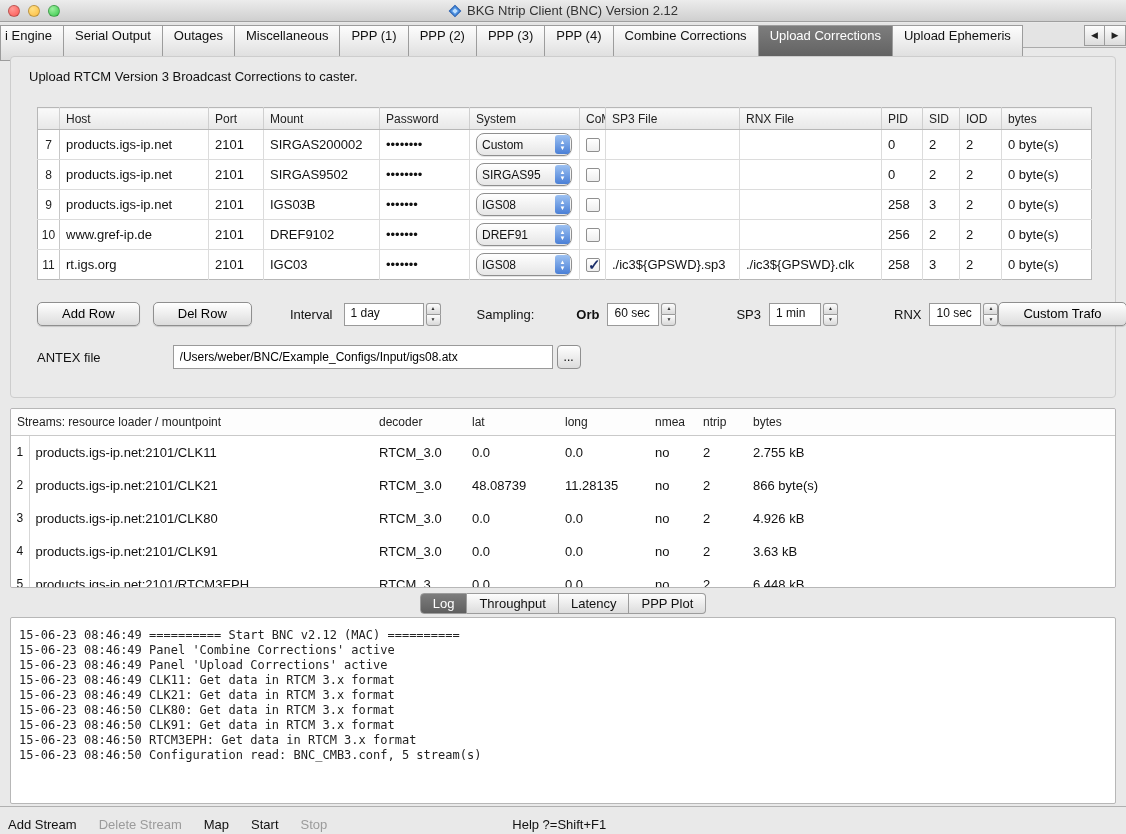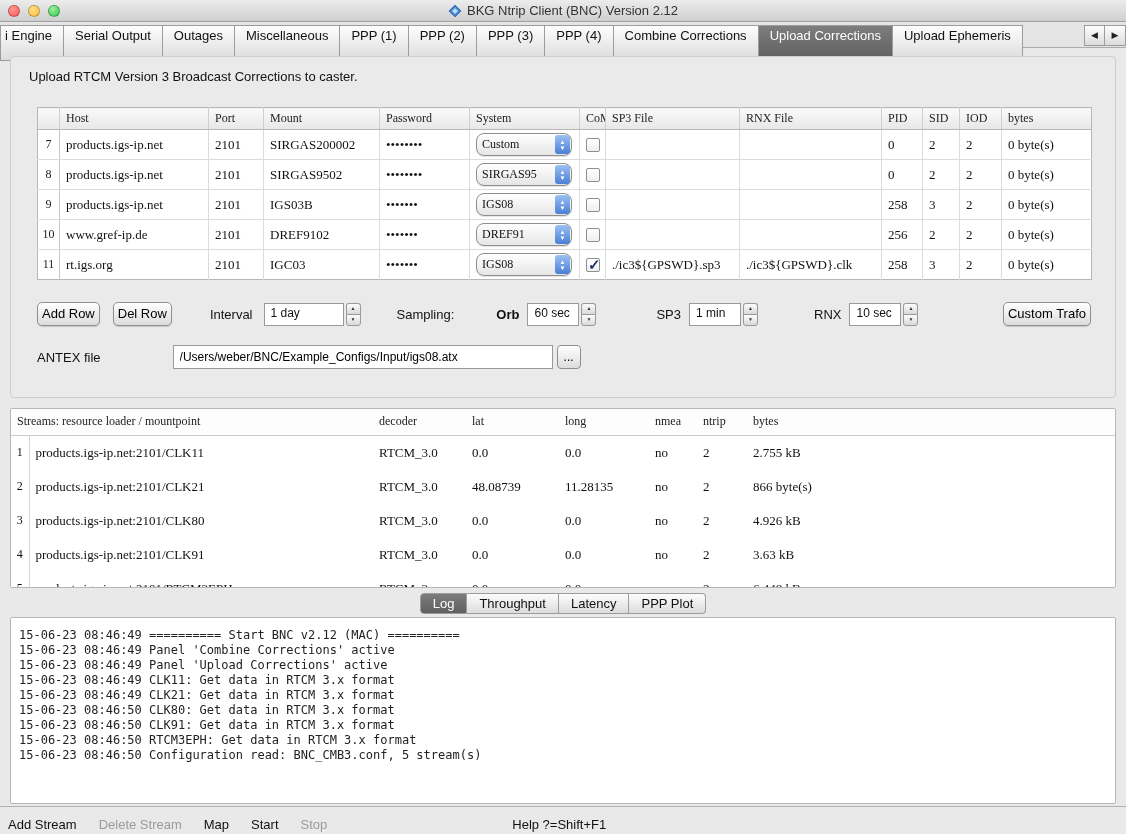--- a/index.html
+++ b/index.html
@@ -30,21 +30,21 @@
   .tab-arrows { margin-left:auto; display:flex; }
   .tab-arrow { width:21px; height:21px; margin-top:2px; border:1px solid #9c9c9c; border-left:none;
     background:linear-gradient(#fdfdfd,#dcdcdc); font-size:9px; text-align:center; line-height:19px; color:#222; }
   .tab-arrow:first-child { border-left:1px solid #9c9c9c; }
 
   
   .upload-panel { position:absolute; top:56px; left:10px; width:1106px; height:342px;
     border:1px solid #cdcdcd; border-radius:4px; background:#eaeaea; }
   .desc { position:absolute; top:12px; left:18px; font-size:13px; }
 
-  table.grid { border-collapse:collapse; table-layout:fixed; background:#f0abfc;font-family:Liberation Serif, serif; }
+  table.grid { border-collapse:collapse; table-layout:fixed; background:#f0abfc; }
   .upload-table { position:absolute; top:50px; left:26px; width:1054px;
     border:1px solid #b7b7b7; }
   .upload-table th { height:22px; font-weight:normal; font-size:12px; text-align:left;
     padding:0 6px; background:linear-gradient(#fafafa,#e7e7e7);
     border-right:1px solid #cfcfcf; border-bottom:1px solid #b7b7b7; color:#222; white-space:nowrap; overflow:hidden; }
   .upload-table td { height:30px; padding:0 6px; border-right:1px solid #dcdcdc;
     border-bottom:1px solid #dcdcdc; background:#fff; white-space:nowrap; overflow:hidden; }
   .upload-table td.rownum { text-align:center; padding:0 2px; font-size:12px; color:#222;
     border-right:1px solid #c7c7c7; }
   .upload-table tr:last-child td { border-bottom:none; }
@@ -59,21 +59,21 @@
     align-items:center; justify-content:center; font-size:6px; line-height:6px; }
 
   .checkbox { width:14px; height:14px; border:1px solid #8f8f8f; border-radius:2px;
     background:linear-gradient(#fff,#eee); margin:0 auto; position:relative; }
   .checkbox.checked::after { content:"✓"; position:absolute; left:1px; top:-3px;
     font-size:15px; font-weight:bold; color:#1c2f6b; }
 
   
   .controls-row { position:absolute; top:244px; left:26px; width:1054px; height:26px;
     display:flex; align-items:center; }
-  .mac-btn { height:24px; padding:0 4px; border:1px solid #8f8f8f; border-radius:5px;
+  .mac-btn { height:24px; padding:0 24px; border:1px solid #8f8f8f; border-radius:5px;
     background:linear-gradient(#ffffff,#dcdcdc); font-size:13px; line-height:22px;
     box-shadow:0 1px 1px rgba(0,0,0,.15); cursor:default; white-space:nowrap; }
   .lbl { font-size:13px; white-space:nowrap; }
   .spin { display:flex; align-items:center; height:23px; }
   .spin .val { height:23px; min-width:52px; border:1px solid #9a9a9a; background:#fff;
     padding:2px 6px; font-size:12px; }
   .spin .steps { width:15px; height:23px; margin-left:2px; display:flex; flex-direction:column; }
   .spin .step { flex:1; border:1px solid #9a9a9a; background:linear-gradient(#fdfdfd,#d9d9d9);
     font-size:5px; line-height:9px; text-align:center; color:#333; }
   .spin .step:first-child { border-bottom:none; border-radius:3px 3px 0 0; }

